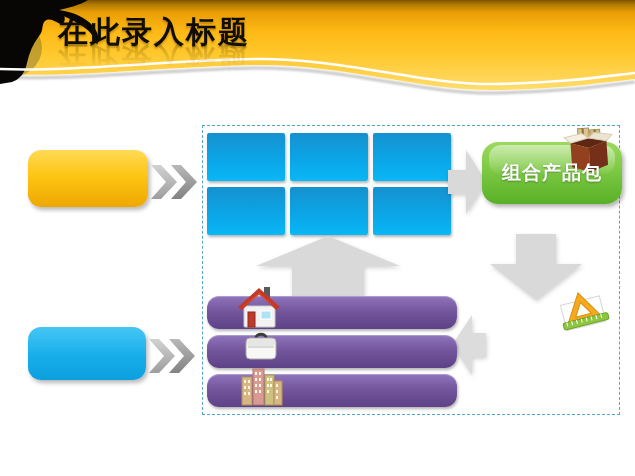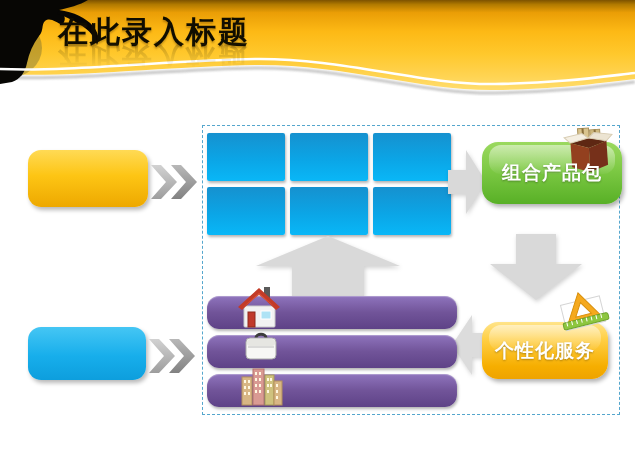--- a/index.html
+++ b/index.html
@@ -243,23 +243,20 @@
       <line x1="21" y1="2" x2="21" y2="18" stroke="#8a6f3c" stroke-width="2"></line>
       <line x1="33" y1="4" x2="33" y2="18" stroke="#8a6f3c" stroke-width="2"></line>
       <polygon points="8,16 26,12 44,16 26,22" fill="#5e2713"></polygon>
       <polygon points="8,16 2,10 20,7 26,12" fill="#f5efe2" stroke="#d8cdb4"></polygon>
       <polygon points="44,16 50,10 32,7 26,12" fill="#ece4d2" stroke="#d8cdb4"></polygon>
       <polygon points="8,16 26,22 26,46 8,40" fill="#93401f"></polygon>
       <polygon points="44,16 26,22 26,46 44,40" fill="#76301a"></polygon>
     </g>
   </svg>
 
-  <div class="out-btn btn-orange">
-    <span>个性化服务</span>
-  </div>
 
   <svg class="mini-icon icon-ruler" width="58" height="50" viewBox="0 0 58 50">
     <g transform="rotate(-14 29 25)">
       <rect x="8" y="12" width="40" height="26" fill="#ffffff" stroke="#d5d5d5"></rect>
       <path d="M28,4 L44,30 L12,30 Z M28,14 L36,27 L20,27 Z" fill="#f5a91e" fill-rule="evenodd" stroke="#d88f0a"></path>
       <rect x="6" y="30" width="46" height="7" rx="2" fill="#8dc63f" stroke="#6ea32b"></rect>
       <g stroke="#ffffff" stroke-width="1">
         <line x1="10" y1="30" x2="10" y2="34"></line>
           <line x1="15" y1="30" x2="15" y2="34"></line>
         <line x1="20" y1="30" x2="20" y2="34"></line>

